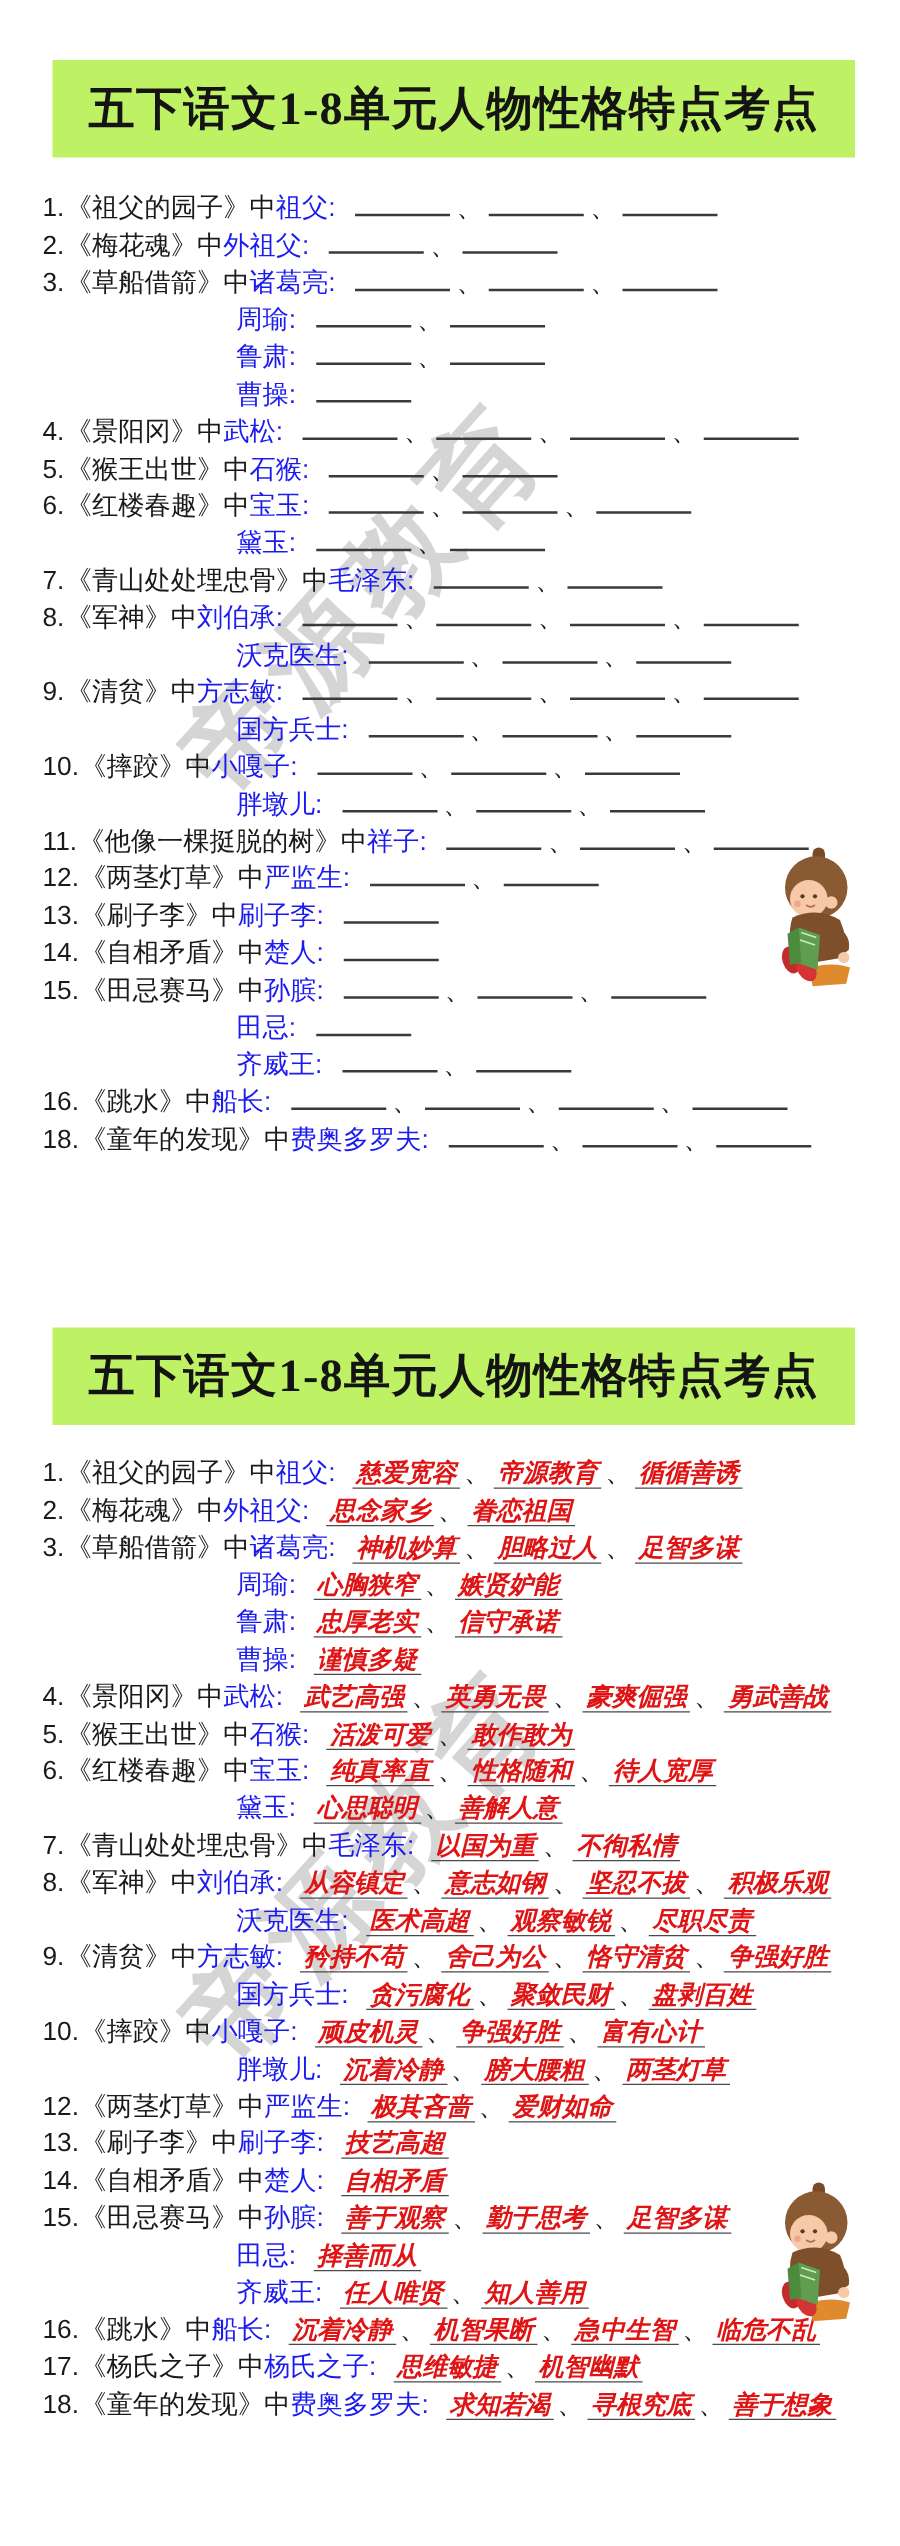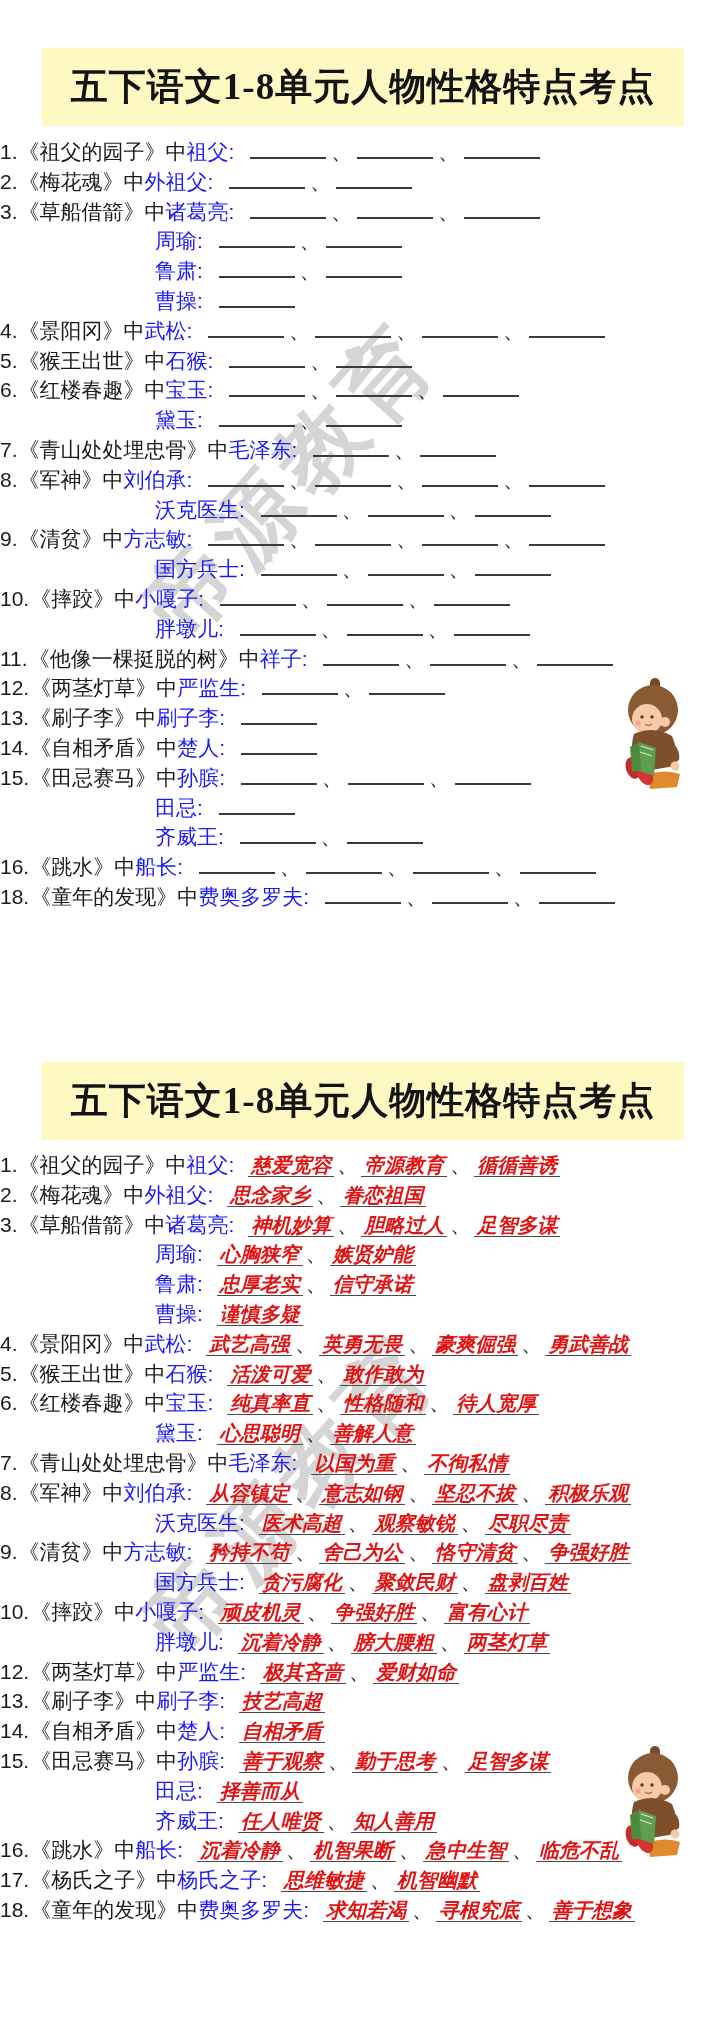--- a/index.html
+++ b/index.html
@@ -6,29 +6,29 @@
   body{
     width:720px;height:2037px;background:#ffffff;
     font-family:"Liberation Sans","DejaVu Sans",sans-serif;
     color:#1a1a1a;
   }
   .page{position:relative;width:720px;height:2037px;overflow:hidden;background:#ffffff;}
   .sheet{position:absolute;left:0;width:720px;}
   #sheet-quiz{top:48px;}
   #sheet-answers{top:1062px;}
   .banner{
-    margin:0 36px 0 42px;height:78px;background:#fef9c3;
+    margin:0 36px 0 42px;height:78px;background:#bef264;
     display:flex;align-items:center;justify-content:center;
     position:relative;z-index:2;
   }
   .banner h1{
     margin:0;font-family:"Liberation Serif","DejaVu Serif",serif;
     font-weight:900;font-size:37px;color:#141414;letter-spacing:1px;white-space:nowrap;
   }
-  .items{position:relative;z-index:2;margin-top:10px;}
+  .items{position:relative;z-index:2;margin-top:24px;padding-left:34px;}
   .line{height:29.8px;line-height:29.8px;white-space:nowrap;font-size:21px;}
   .line.cont{padding-left:155px;}
   .num{color:#1a1a1a;margin-right:1px;}
   .book{color:#1a1a1a;}
   .mid{color:#1a1a1a;}
   .cname{color:#1b1bf0;margin-right:8px;}
   .sep{color:#222222;margin:0 3px;}
   .blank{
     display:inline-block;width:76px;height:1em;
     border-bottom:2px solid #3a3a3a;margin:0 2px;vertical-align:baseline;

